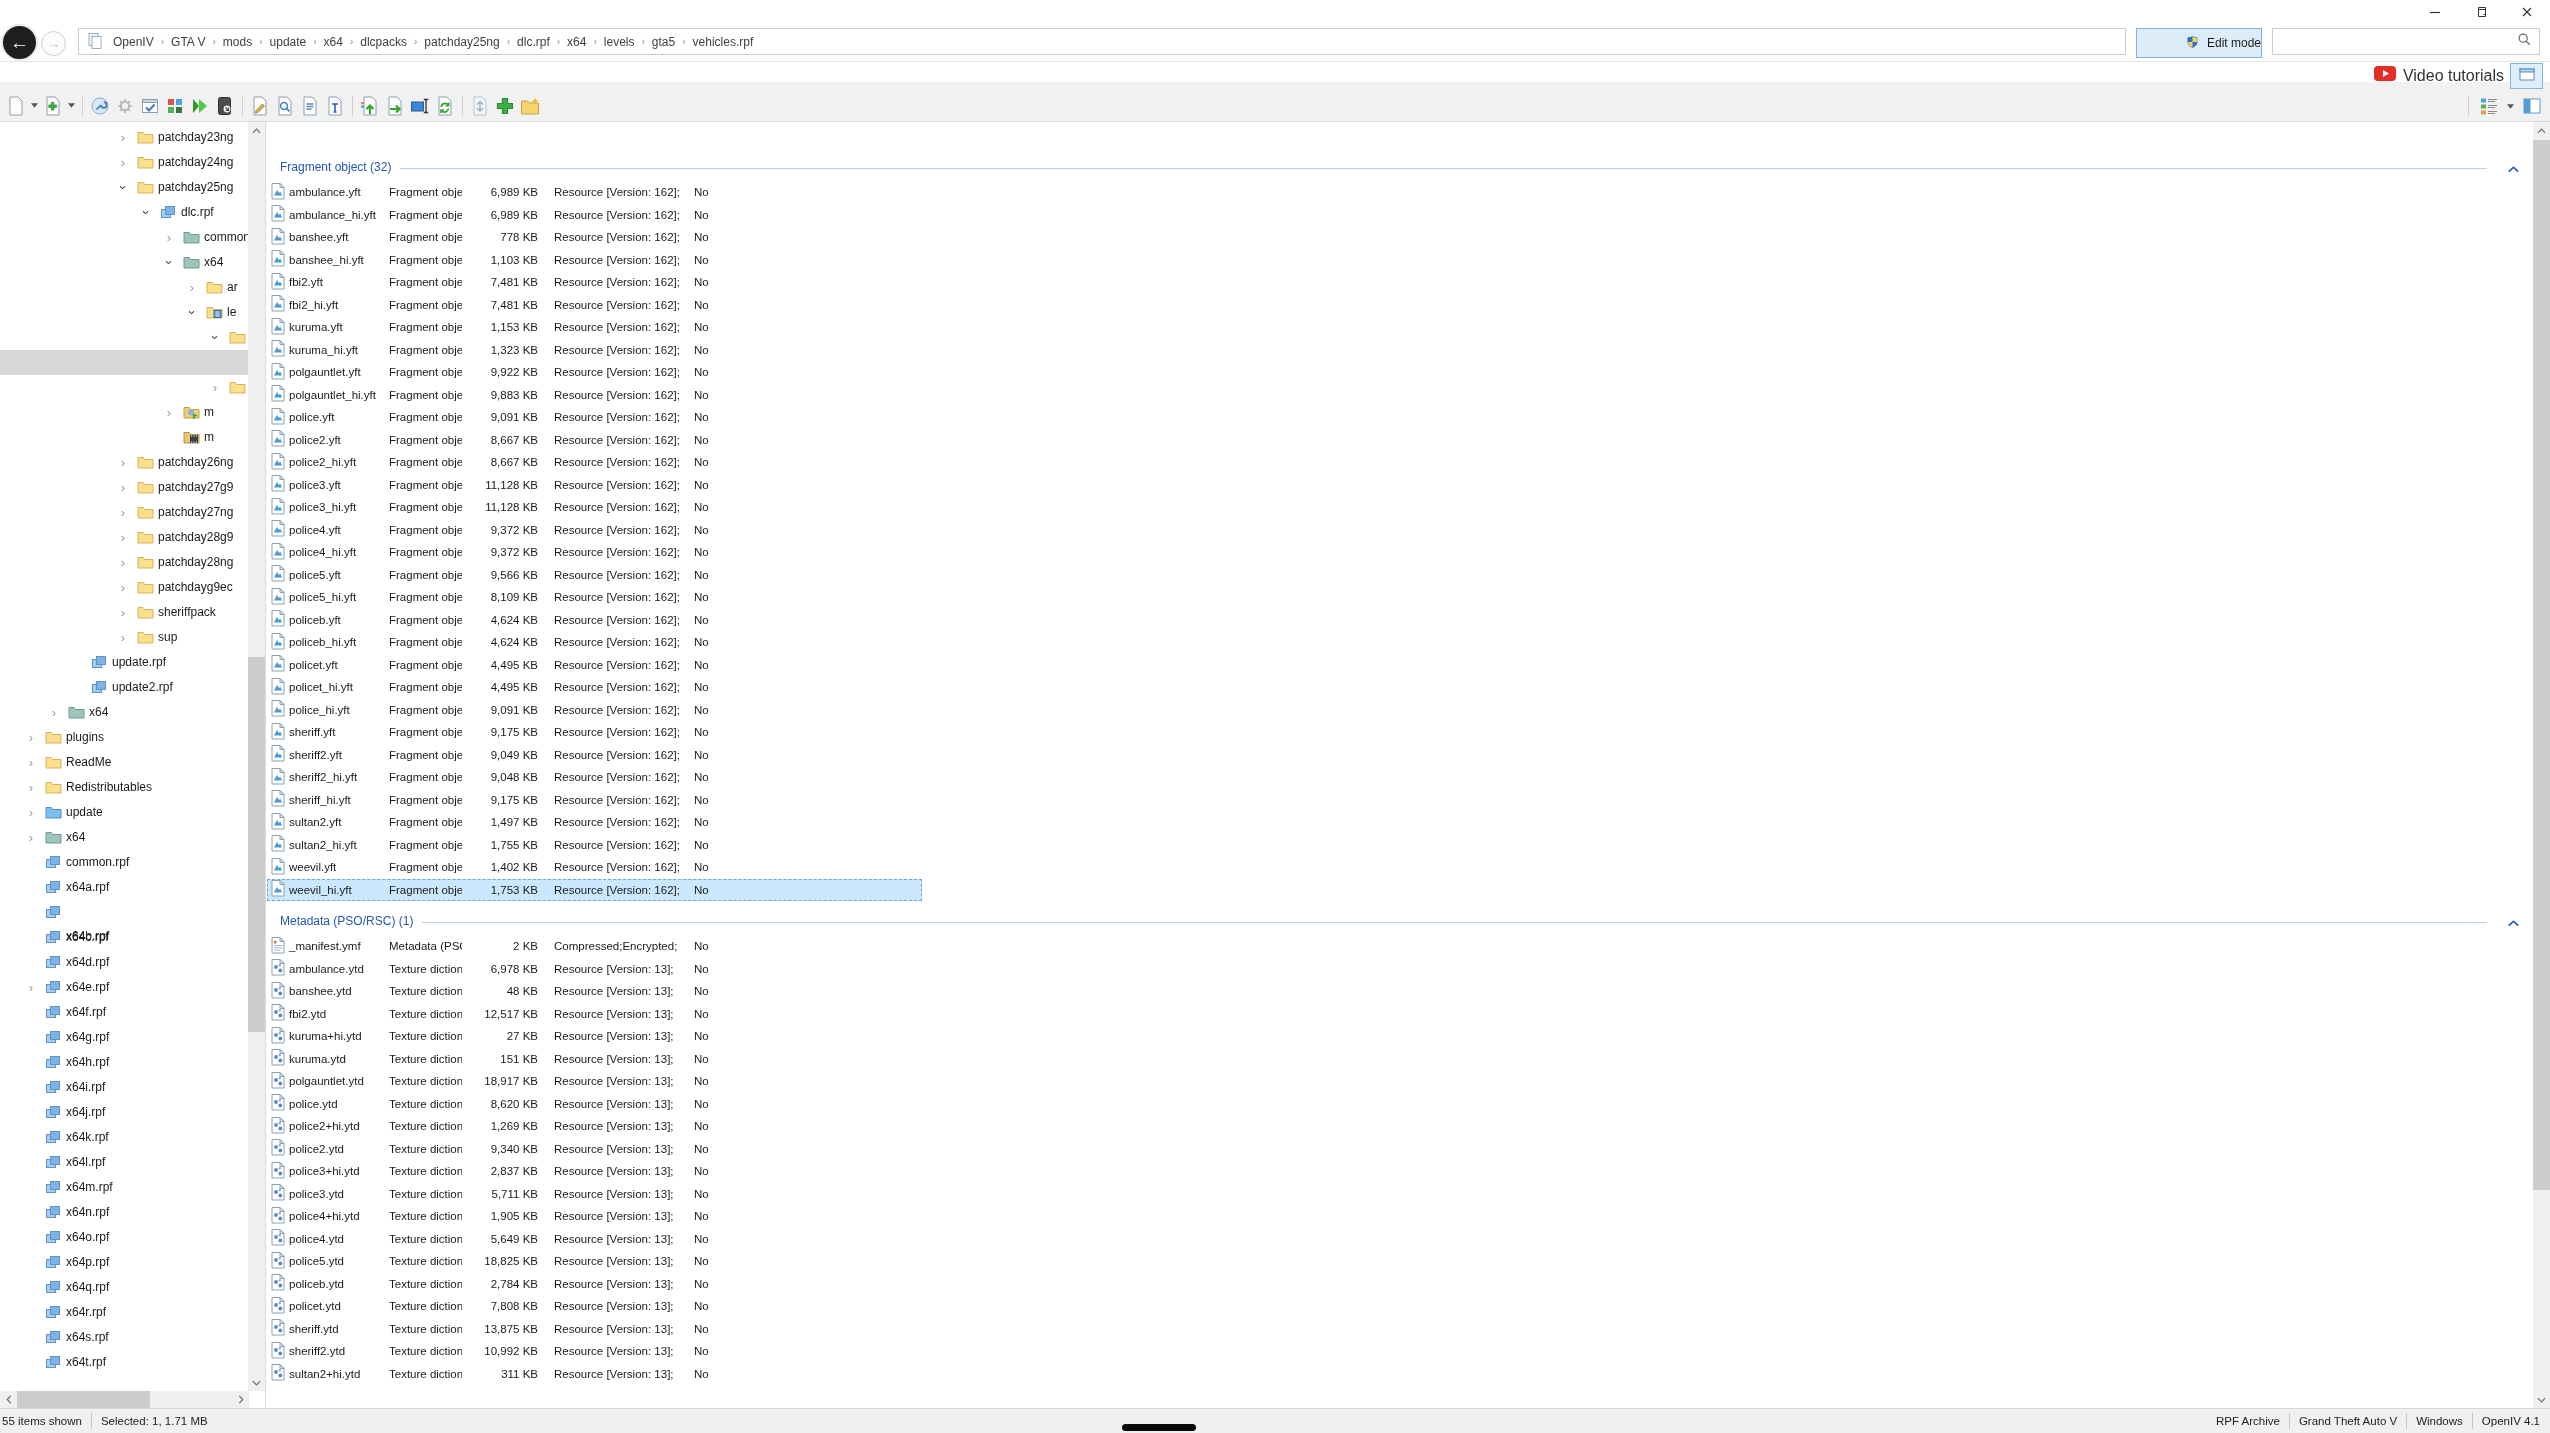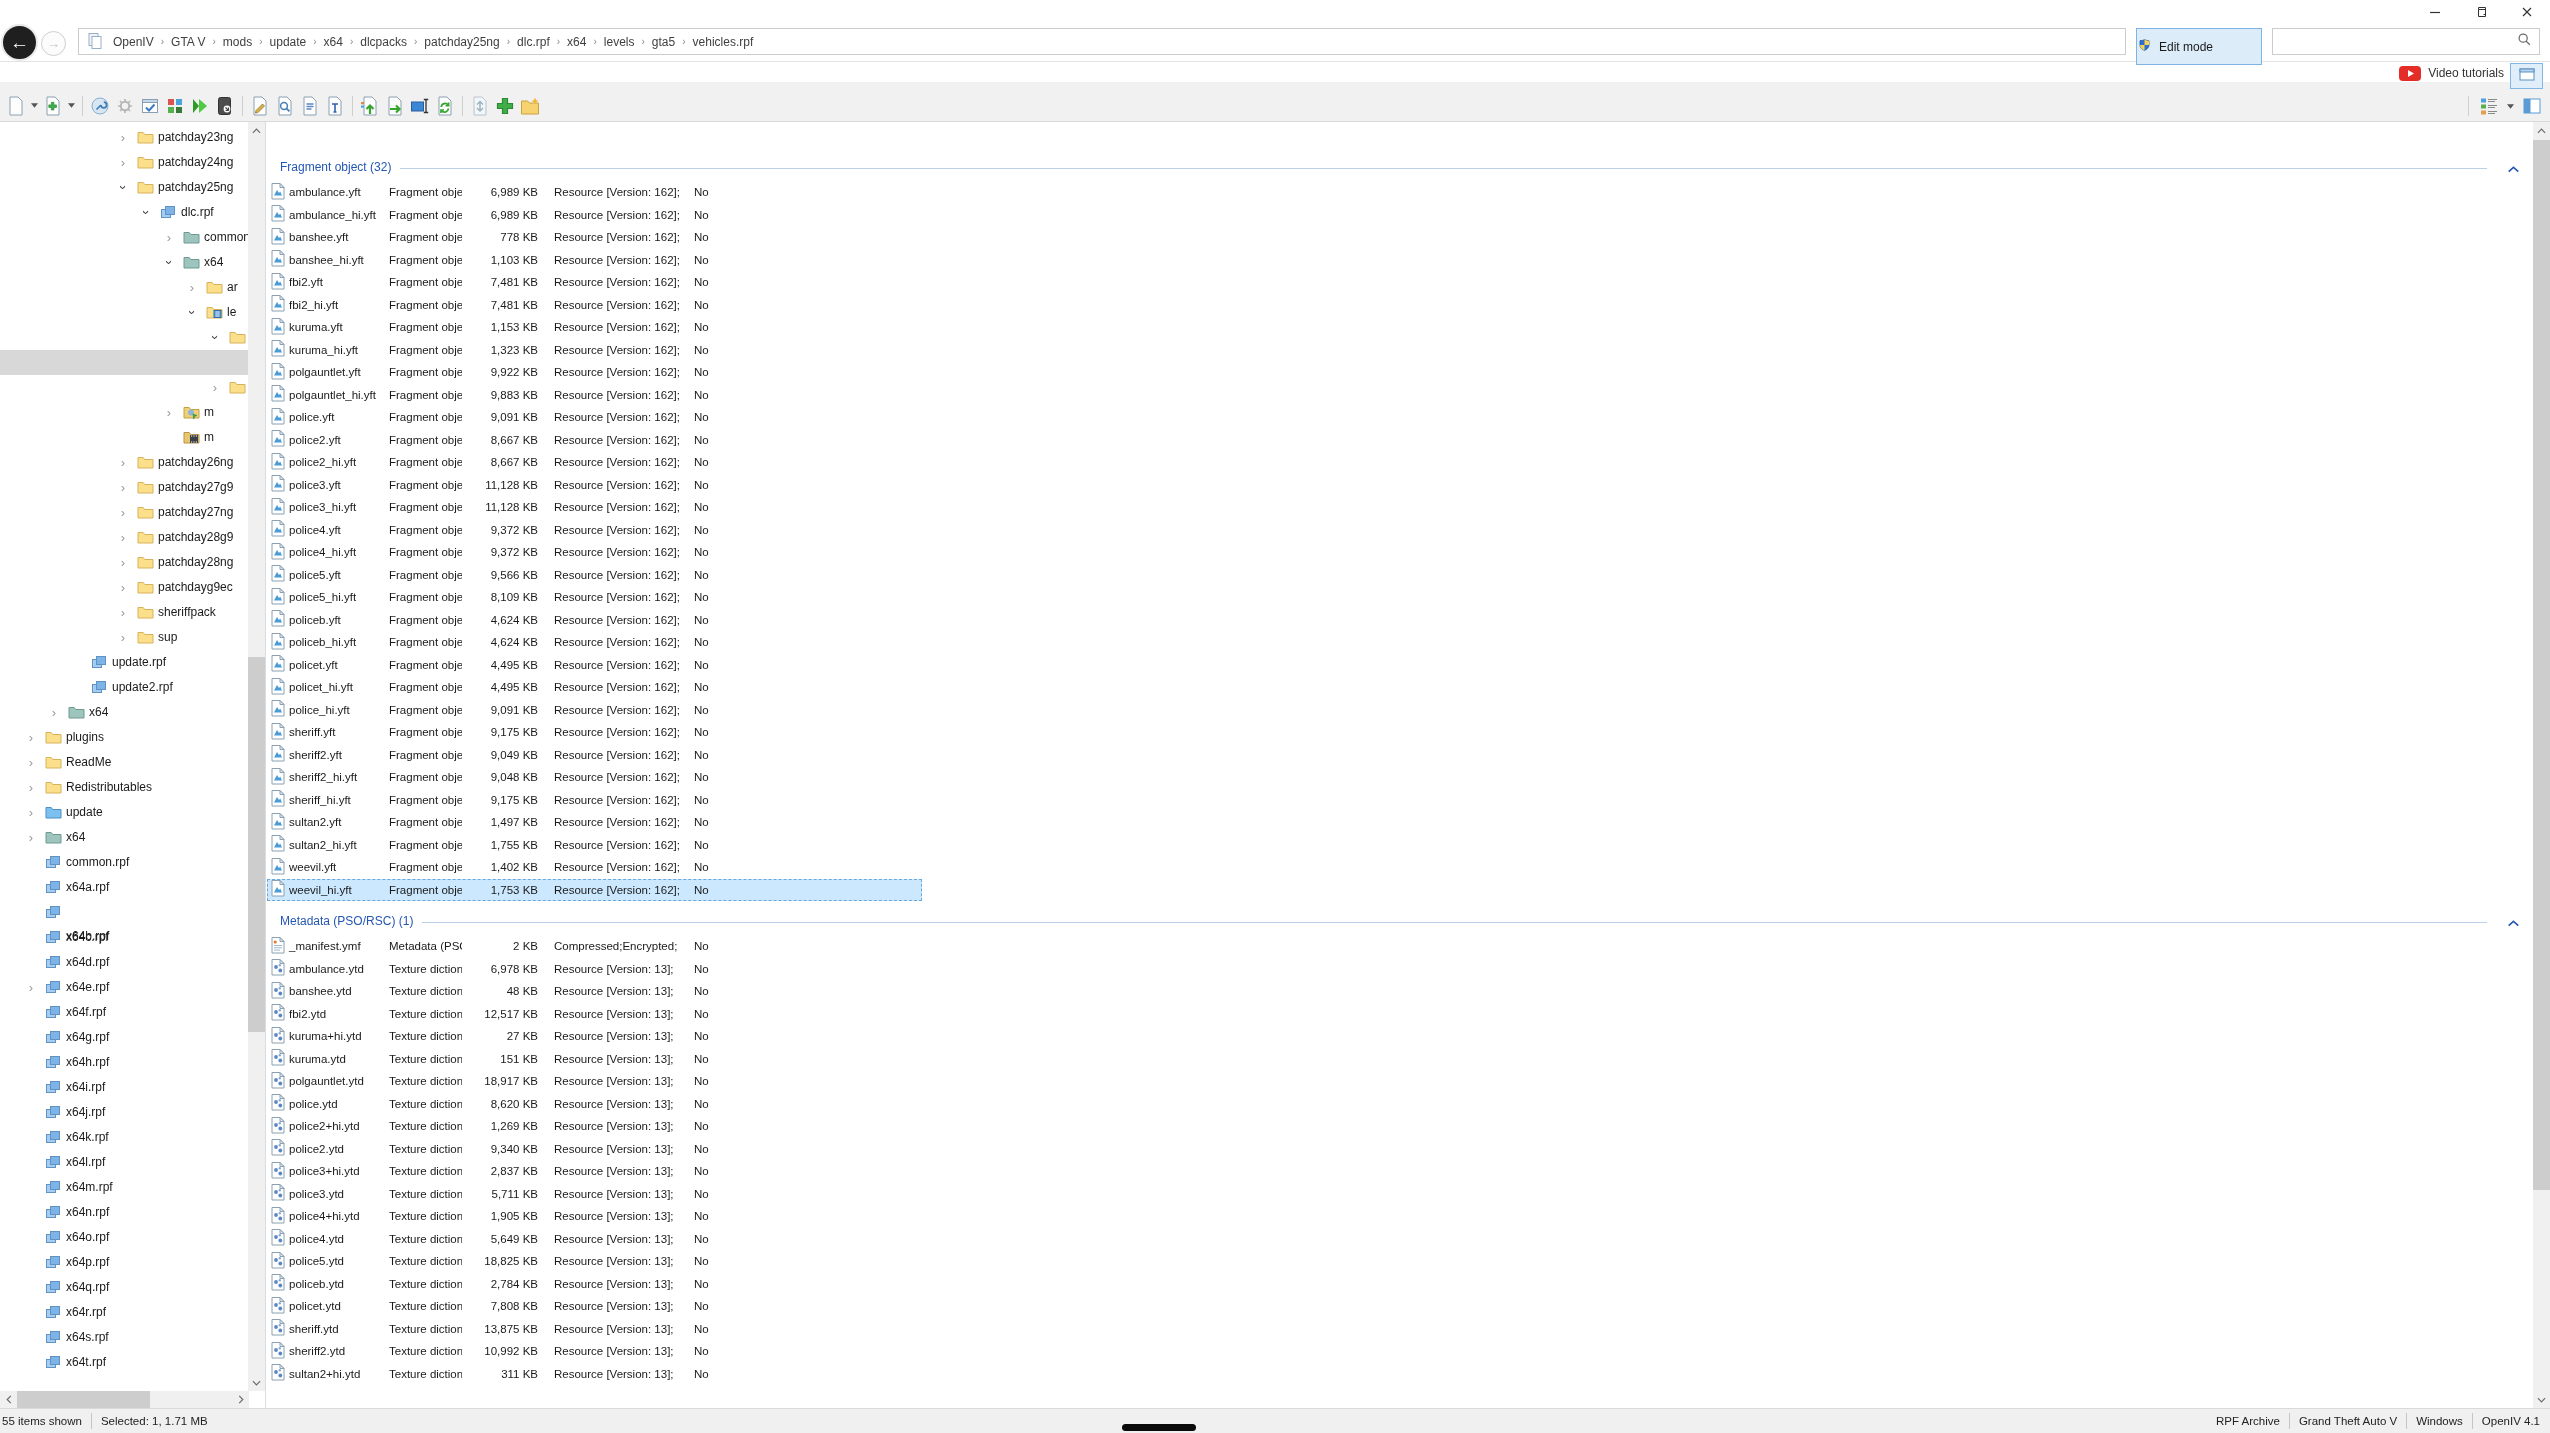--- a/index.html
+++ b/index.html
@@ -17,30 +17,30 @@
   .back-btn { position:absolute; left:1px; top:2px; width:37px; height:37px; border-radius:50%;
     background:#1f1f1f; border:2px solid #e9e9e9; display:flex; align-items:center; justify-content:center;
     color:#fff; font-size:19px; z-index:3; }
   .fwd-btn { position:absolute; left:41px; top:9px; width:25px; height:25px; border-radius:50%;
     background:#fcfcfc; border:1px solid #cfcfcf; display:flex; align-items:center; justify-content:center;
     color:#c0c0c0; font-size:13px; }
   .breadcrumb { position:absolute; left:78px; top:6px; height:27px; width:2048px; border:1px solid #cccccc;
     background:#fff; display:flex; align-items:center; padding:0 8px; font-size:12px; }
   .crumb { padding:0 5px; color:#404040; white-space:nowrap; }
   .crumb-sep { color:#8a8a8a; font-size:10px; padding:0 2px; }
-  .editmode-btn { position:absolute; left:2136px; top:6px; width:126px; height:37px; background:#dcecf9;
-    border:1px solid #7fb2e5; display:flex; align-items:center; justify-content:flex-start; gap:7px; font-size:12px; color:#1a1a1a; }
+  .editmode-btn { position:absolute; left:2136px; top:6px; width:126px; height:30px; background:#dcecf9;
+    border:1px solid #7fb2e5; display:flex; align-items:center; justify-content:flex-end; gap:7px; font-size:12px; color:#1a1a1a; }
   .searchbox { position:absolute; left:2272px; top:6px; width:268px; height:27px; border:1px solid #cccccc;
     background:#fff; display:flex; align-items:center; }
   .searchbox input { flex:1; border:none; outline:none; font-size:12px; padding:0 6px; background:transparent; }
 
   
   .menubar { position:absolute; top:63px; left:0; right:0; height:27px; background:#f1f1f1; display:flex; align-items:center; padding-left:2px;margin-top:19px; }
   .menu-item { padding:5px 9px; font-size:12px; color:#1a1a1a; }
-  .video-tut { position:absolute; right:46px; top:66px; display:flex; gap:7px; align-items:flex-start; font-size:12px; color:#333; }
+  .video-tut { position:absolute; right:46px; top:66px; display:flex; gap:7px; align-items:center; font-size:16px; color:#333; }
   .panel-btn { position:absolute; right:7px; top:63px; width:33px; height:26px; background:#e0eefa;
     border:1px solid #84b6e2; display:flex; align-items:center; justify-content:center; }
 
   
   .toolbar { position:absolute; top:90px; left:0; right:0; height:32px; background:#f1f1f1;
     border-bottom:1px solid #d9d9d9; display:flex; align-items:center; padding-left:4px; gap:1px; }
   .tool-btn { min-width:24px; height:26px; display:flex; align-items:center; justify-content:center; border-radius:2px; }
   .tool-caret { width:11px; display:flex; align-items:center; justify-content:center; }
   .tool-sep { width:1px; height:20px; background:#cfcfcf; margin:0 4px; align-self:center; }
   .toolbar-right { position:absolute; right:6px; top:0; height:32px; display:flex; align-items:center; gap:4px; }

